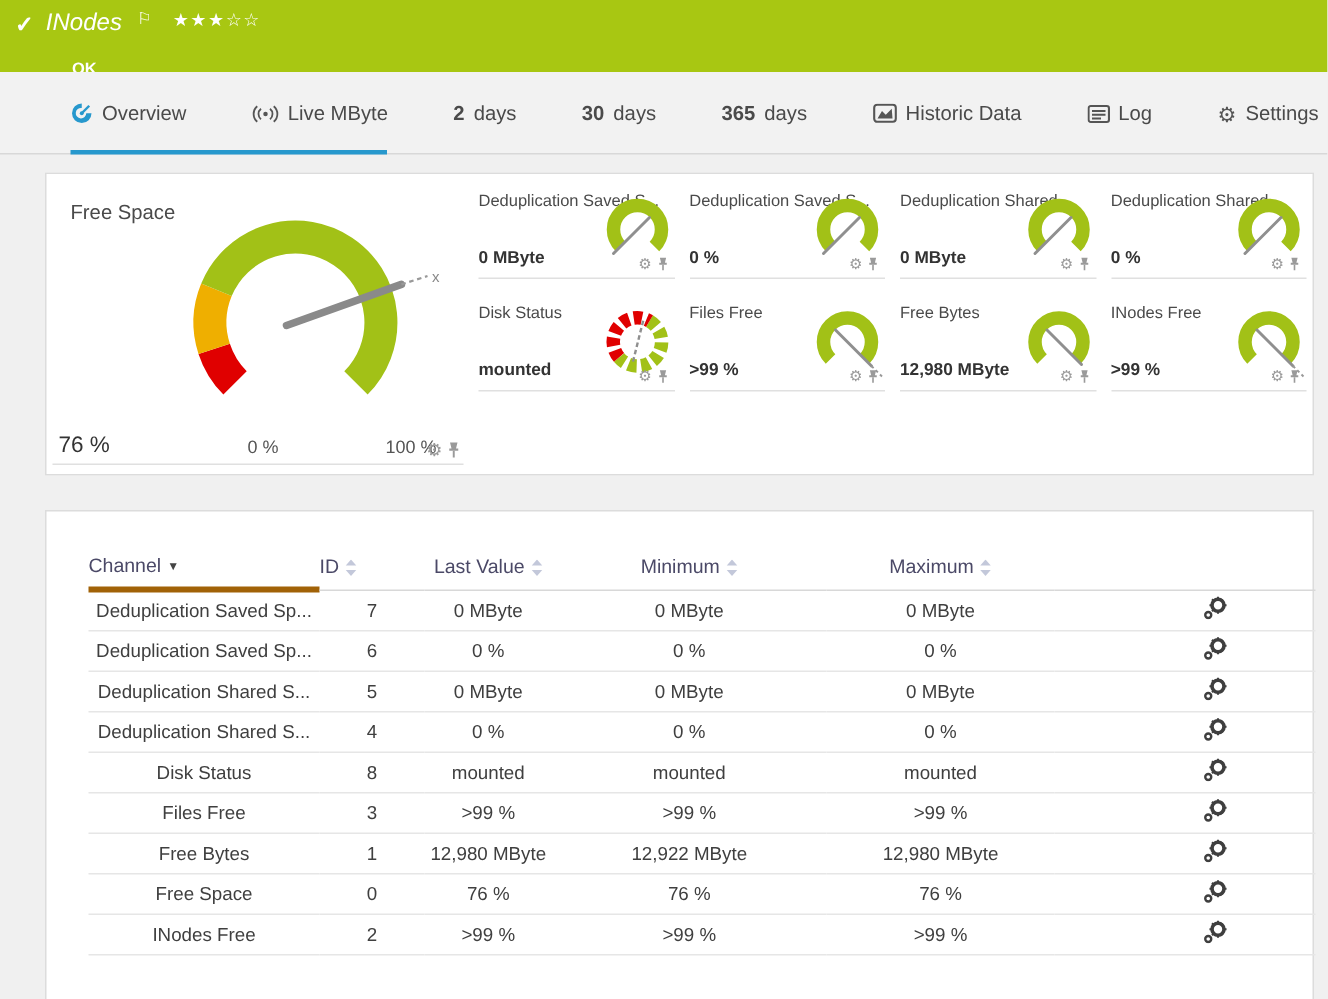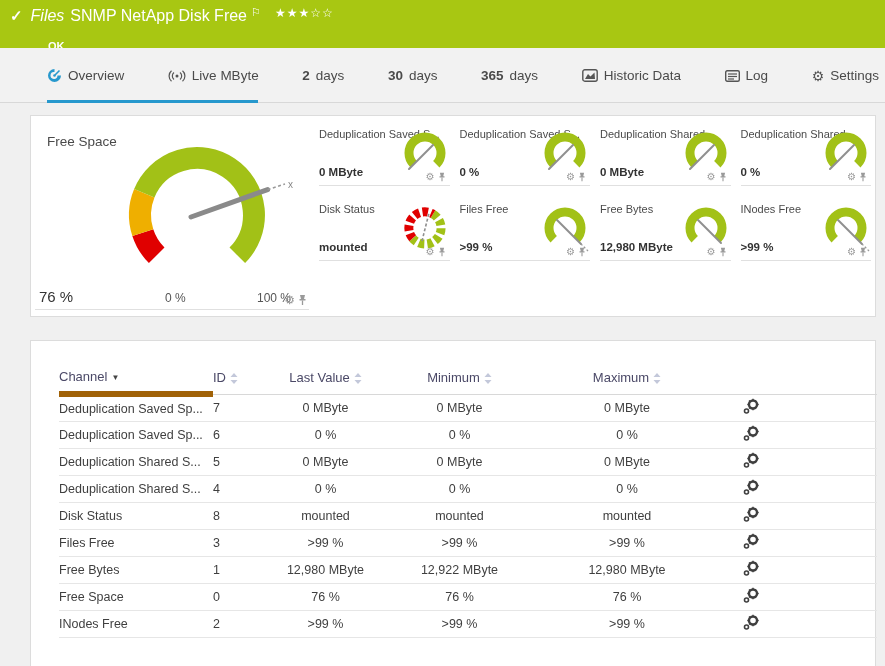--- a/index.html
+++ b/index.html
@@ -48,35 +48,34 @@
   .mini-svg { position:absolute; right:2px; top:7px; overflow:visible; }
   .mini-value { position:absolute; left:0; bottom:7px; font-size:11.5px; font-weight:bold; color:#333; }
   .mini .tile-icons { right:4px; bottom:3px; }
   .mini .tile-icons .gear-glyph { font-size:10px; }
 
   
   table { border-collapse:collapse; table-layout:fixed; width:818px; margin:24px 0 0 28px; font-size:12.5px; }
   col.c-ch {width:154px;} col.c-id {width:70px;} col.c-last {width:85px;}
   col.c-min {width:183px;} col.c-max {width:152px;} col.c-ico {width:174px;}
   th { font-size:13px; font-weight:400; color:#4b4967; text-align:left; padding:4px 0 7px 0; border-bottom:1px solid #d8d8d8; }
-  th.sorted { border-bottom:6px solid #a16207;margin-left:44px; }
+  th.sorted { border-bottom:4px solid #a16207;margin-left:44px; }
   th.r, td.r { text-align:center; }
-  td { padding:0; height:27px; border-bottom:1px solid #e6e6e6; color:#3f3f3f; }
+  td { padding:0; height:27px; border-bottom:1px solid #e6e6e6; color:#3f3f3f;text-align:center; }
   .sort-caret { font-size:8px; color:#444; margin-left:4px; position:relative; top:-1px; }
   .sort-both { display:inline-block; margin-left:4px; vertical-align:middle; }
   .row-gear { margin-left:40px; display:inline-block; cursor:pointer; }
 </style>
 </head>
 <body>
 
 <div class="banner">
   <div class="banner-line">
     <span class="check">✓</span>
-    <span class="kind">Files</span>
-    <span class="sensor-title">SNMP NetApp Disk Free</span>
+    <span class="kind">INodes</span>
     <span class="flagicon">⚐</span>
     <span class="stars">★★★☆☆</span>
   </div>
   <div class="ok-line">OK</div>
 </div>
 
 <div class="tabbar">
   <div class="tabs">
     <div class="tab">
       <span class="ticon">

